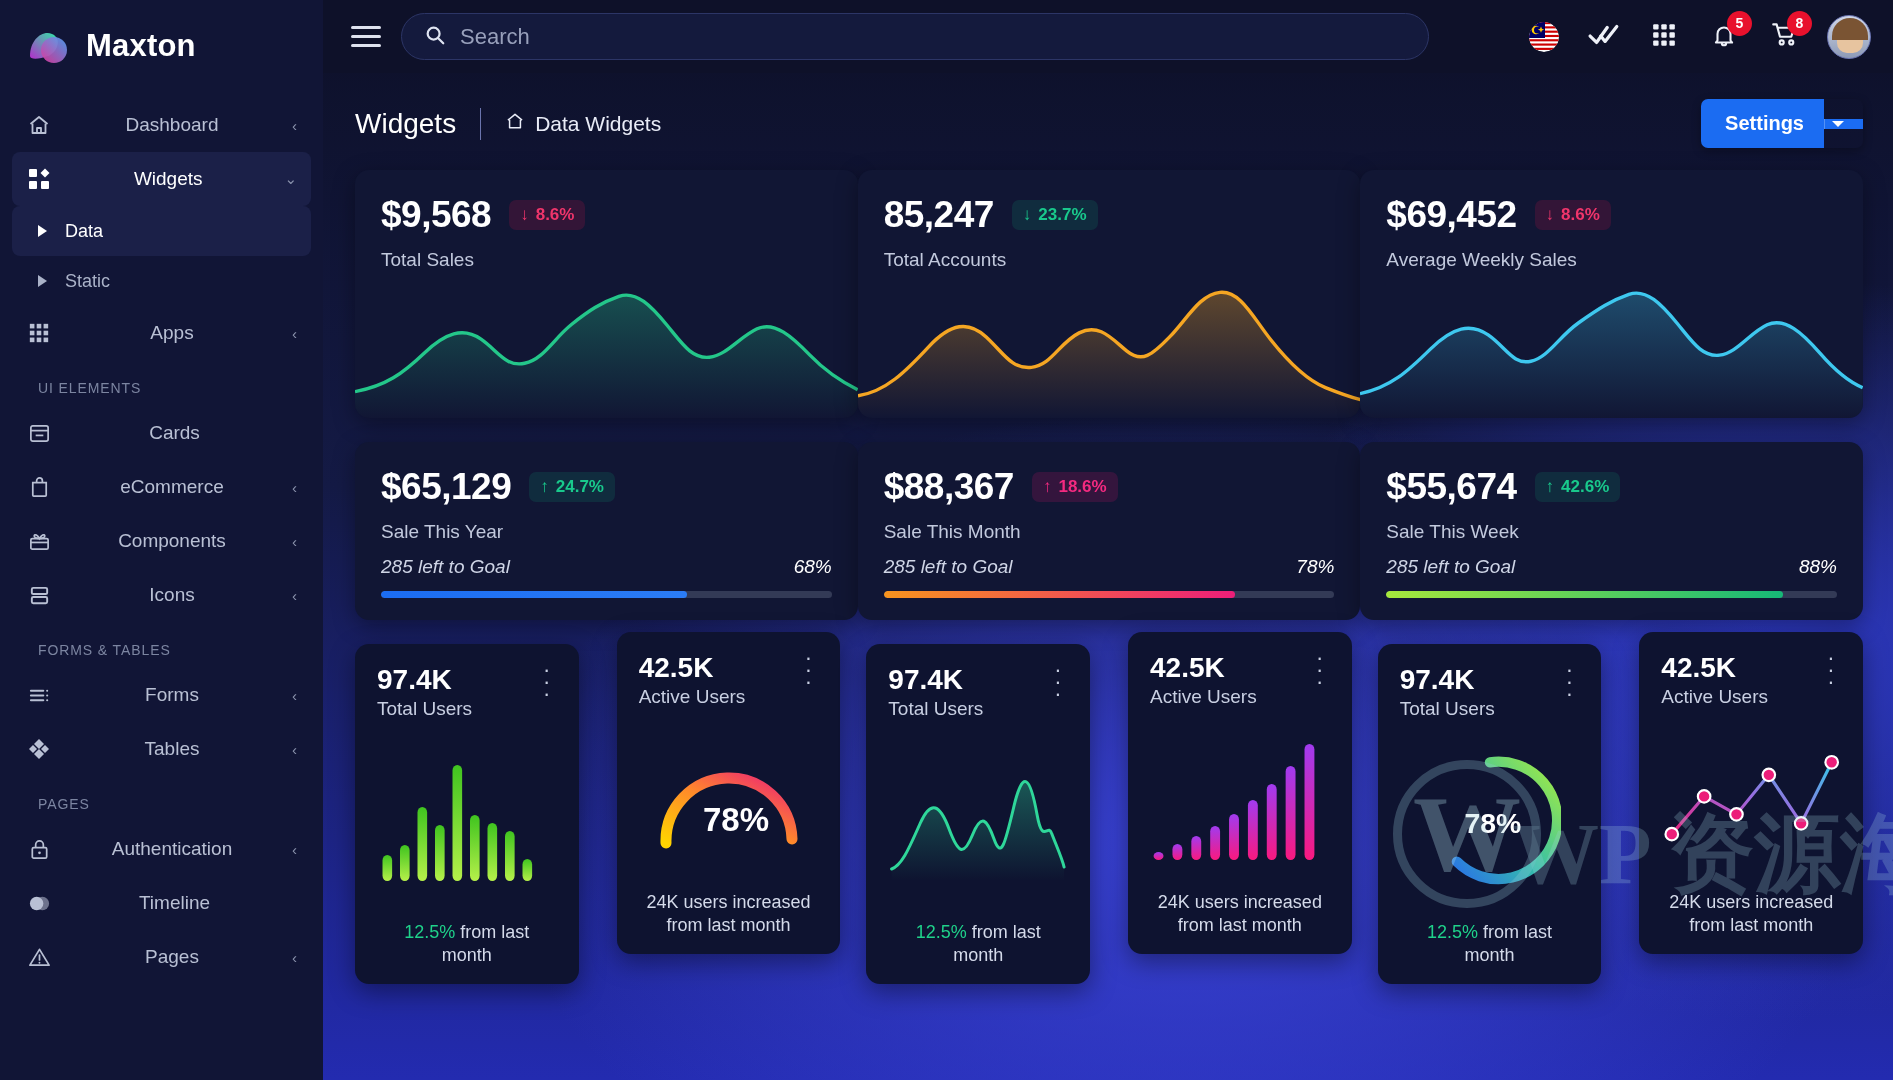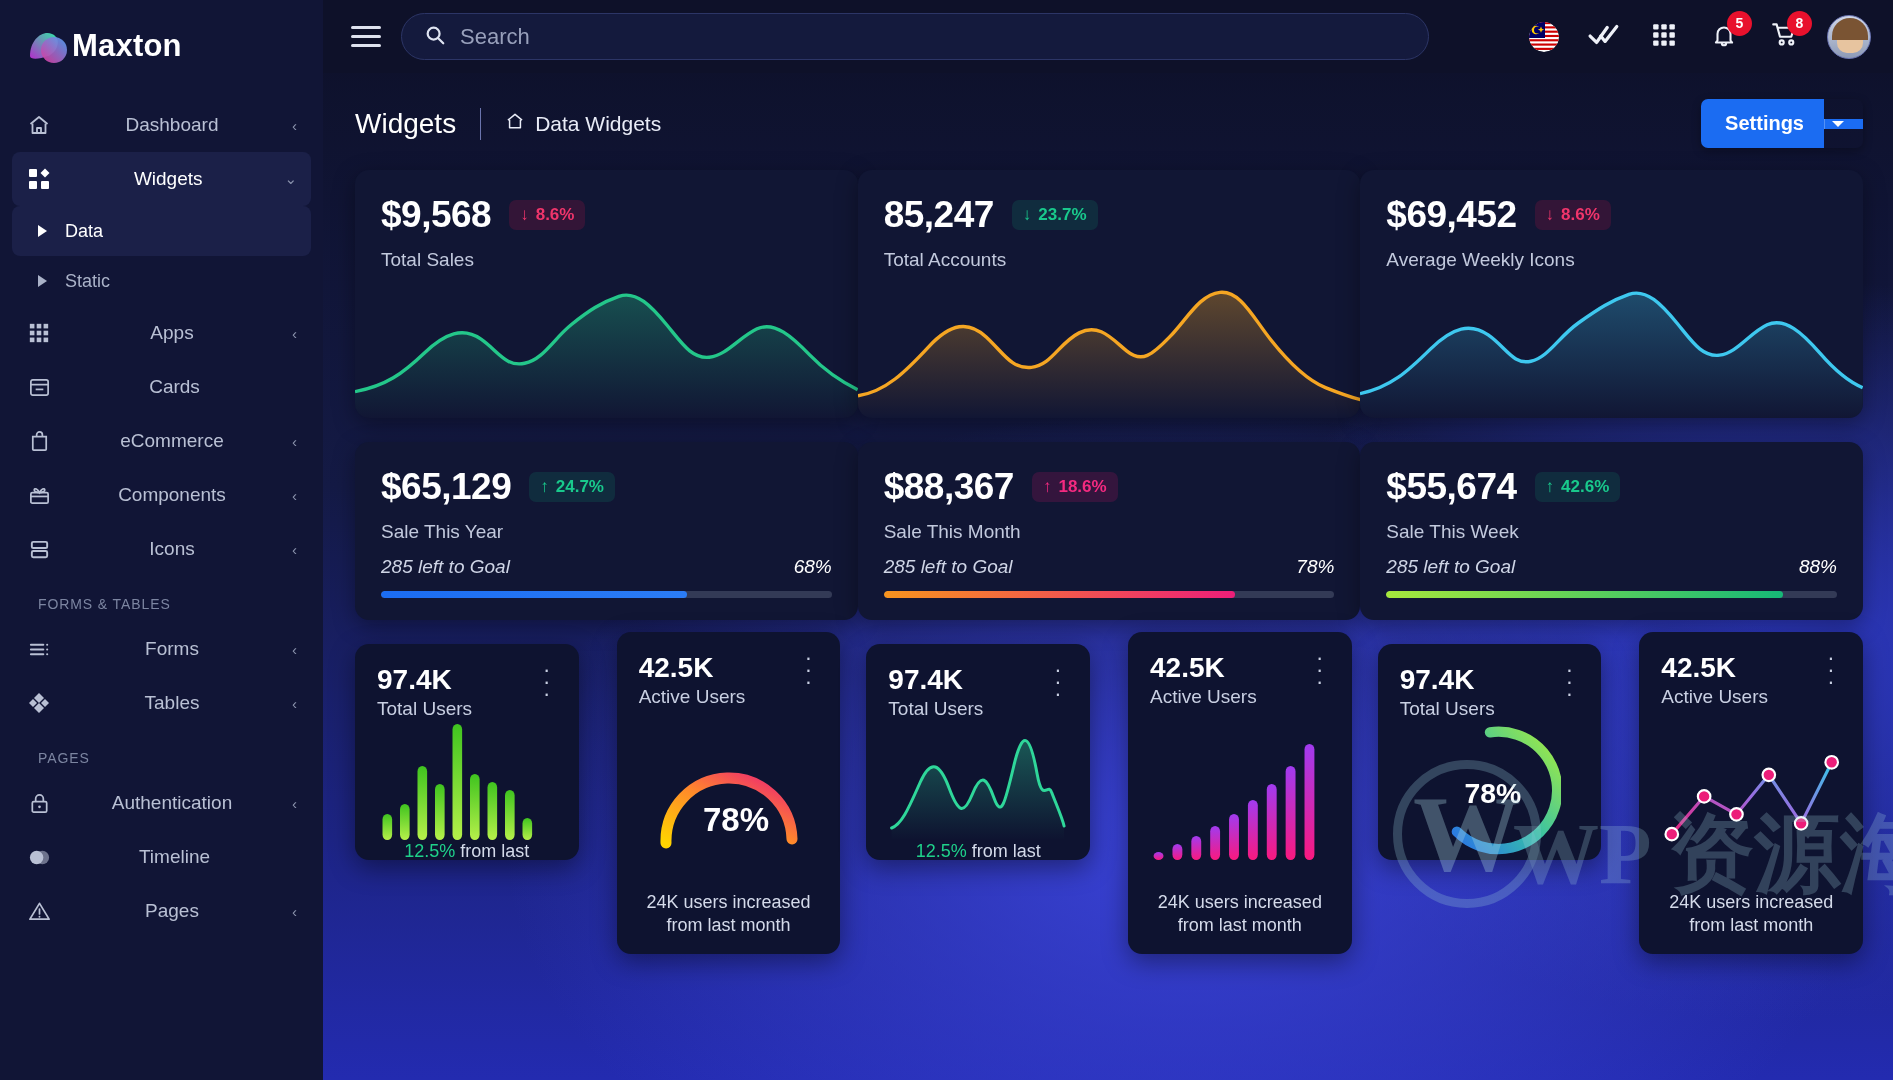--- a/index.html
+++ b/index.html
@@ -12,21 +12,21 @@
   body { display: flex; }
 
   
   #sidebar {
     width: 323px; height: 1080px; flex: 0 0 323px;
     background: #111536;
     overflow: hidden;
     position: relative;
     z-index: 5;
   }
-  .brand { display: flex; align-items: center; gap: 0; padding: 26px 0 24px 26px; }
+  .brand { display: flex; align-items: center; gap: 14px; padding: 26px 0 24px 26px; }
   .brand-logo { width: 46px; height: 40px; position: relative; }
   .brand-name { font-size: 31px; font-weight: 700; color: #fff; letter-spacing: .2px; }
 
   .nav { padding: 8px 12px 0 12px; }
   .nav-item {
     display: flex; align-items: center; gap: 32px;
     height: 54px; padding: 0 14px;
     border-radius: 8px; cursor: pointer;
     color: #b9c0d4; font-size: 19px; text-align: center;
   }
@@ -155,21 +155,21 @@
   .prog-card { flex: 1; height: 178px; padding: 24px 26px 22px 26px; display: flex; flex-direction: column; }
   .goal-row { display: flex; justify-content: space-between; align-items: flex-end; margin-top: auto; font-style: italic; }
   .goal-text { font-size: 19px; color: #cfd5e6; }
   .goal-pct { font-size: 19px; color: #fff; }
   .progress { height: 7px; border-radius: 4px; background: #333a56; margin-top: 13px; overflow: hidden; }
   .progress > div { height: 100%; border-radius: 4px; }
 
   
   .wrow { display: flex; gap: 26px; padding: 0 30px 0 32px; margin-top: 24px; }
   .wcard {
-    flex: 1; height: 216px; background: #0e1330; border-radius: 14px;
+    flex: 1; height: 340px; background: #0e1330; border-radius: 14px;
     padding: 20px 22px 18px 22px; position: relative; overflow: hidden;
     box-shadow: 0 8px 26px rgba(0,0,0,.4);
     display: flex; flex-direction: column;
   }
   .wcard.raised { margin-top: -12px; height: 322px; margin-left: 12px; }
   .w-top { display: flex; align-items: flex-start; }
   .w-num { font-size: 28px; font-weight: 700; color: #fff; }
   .w-sub { font-size: 19px; color: #c8cfe2; margin-top: 2px; }
   .dots { margin-left: auto; color: #c8cfe2; font-size: 22px; line-height: .55; letter-spacing: 0; cursor: pointer; text-align:center; width: 20px; }
   .dots span { display:block; }
@@ -267,20 +267,21 @@
             <rect x="17" y="9.5" width="5" height="5"></rect>
           <rect x="2" y="17" width="5" height="5"></rect>
             <rect x="9.5" y="17" width="5" height="5"></rect>
             <rect x="17" y="17" width="5" height="5"></rect>
         </svg>
       </span>
       <span class="ni-label">Apps</span>
       <span class="ni-arrow">‹</span>
     </div>
 
+    <div class="nav-heading">UI ELEMENTS</div>
 
     <div class="nav-item">
       <span class="ni-icon">
         <svg viewBox="0 0 24 24" width="23" height="23" fill="none" stroke="#b9c0d4" stroke-width="1.8">
           <rect x="3" y="4" width="18" height="16" rx="2"></rect>
             <path d="M3 9 h18"></path>
             <path d="M8 14 h8"></path>
         </svg>
       </span>
       <span class="ni-label">Cards</span>
@@ -559,21 +560,21 @@
       </div>
 
       <div class="card spark-card">
         <div class="amount-row">
           <div class="amount">$69,452</div>
           <div class="chip red">
             <span>↓</span>
             <span>8.6%</span>
           </div>
         </div>
-        <div class="card-label">Average Weekly Icons</div>
+        <div class="card-label">Average Weekly Sales</div>
         <div class="spark-wrap">
           <svg viewBox="0 0 400 150" preserveAspectRatio="none">
             <defs>
                 <linearGradient id="g3" x1="0" y1="0" x2="0" y2="1">
               <stop offset="0" stop-color="#3ec8ef" stop-opacity=".3"></stop>
                   <stop offset="1" stop-color="#3ec8ef" stop-opacity="0"></stop>
             </linearGradient>
               </defs>
             <path d="M0 126 C24 120 38 104 56 82 C74 60 88 56 102 68 C116 80 122 98 136 94 C150 90 158 70 174 56 C190 42 200 34 214 28 C228 22 240 38 252 56 C264 74 272 90 286 88 C300 86 310 66 324 58 C338 50 352 66 366 86 C380 106 392 116 400 120 L400 150 L0 150 Z" fill="url(#g3)"></path>
             <path d="M0 126 C24 120 38 104 56 82 C74 60 88 56 102 68 C116 80 122 98 136 94 C150 90 158 70 174 56 C190 42 200 34 214 28 C228 22 240 38 252 56 C264 74 272 90 286 88 C300 86 310 66 324 58 C338 50 352 66 366 86 C380 106 392 116 400 120" fill="none" stroke="#3ec8ef" stroke-width="3.4" vector-effect="non-scaling-stroke"></path>

